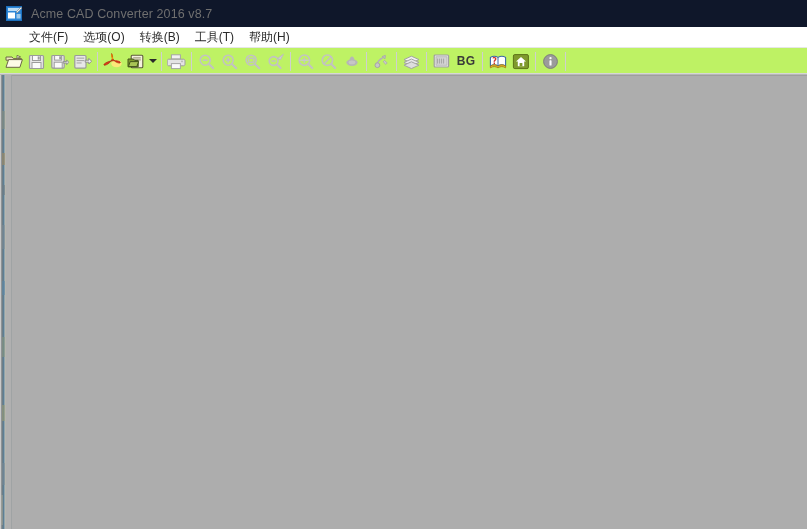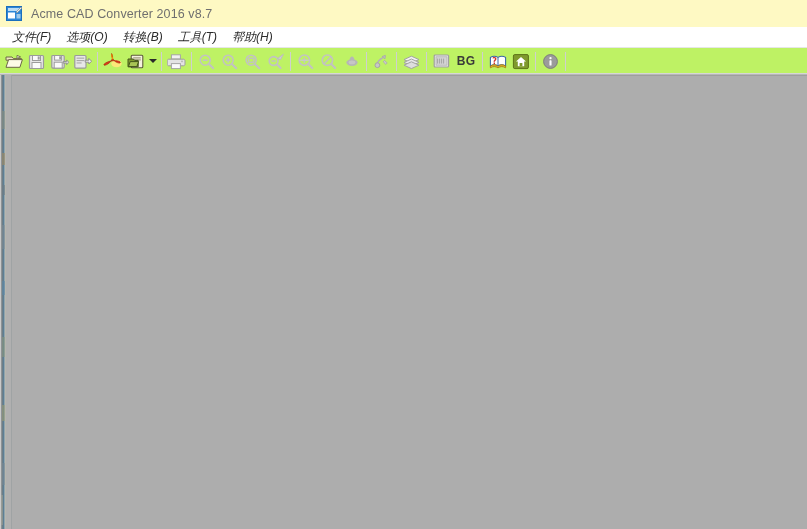--- a/index.html
+++ b/index.html
@@ -21,21 +21,21 @@
     height: 529px;
     background: #ffffff;
     display: flex;
     flex-direction: column;
   }
 
   
   .titlebar {
     height: 27px;
     min-height: 27px;
-    background: #fef9c3;
+    background: #0f172a;
     display: flex;
     align-items: center;
     padding-left: 6px;
     box-sizing: border-box;
   }
   .titlebar-icon {
     width: 17px;
     height: 17px;
     margin-right: 8px;
     position: relative;
@@ -49,24 +49,23 @@
   }
   .titlebar-spacer { flex: 1 1 auto; }
 
   
   .menubar {
     height: 21px;
     min-height: 21px;
     background: #ffffff;
     display: flex;
     align-items: center;
-    padding-left: 5px;
+    padding-left: 22px;
     box-sizing: border-box;
     border-bottom: 1px solid #e6e6e6;
-    font-style: italic;
   }
   .menu-item {
     font-size: 12px;
     color: #2b2b2b;
     padding: 2px 8px 2px 7px;
     white-space: nowrap;
     cursor: default;
     line-height: 15px;
   }
 

